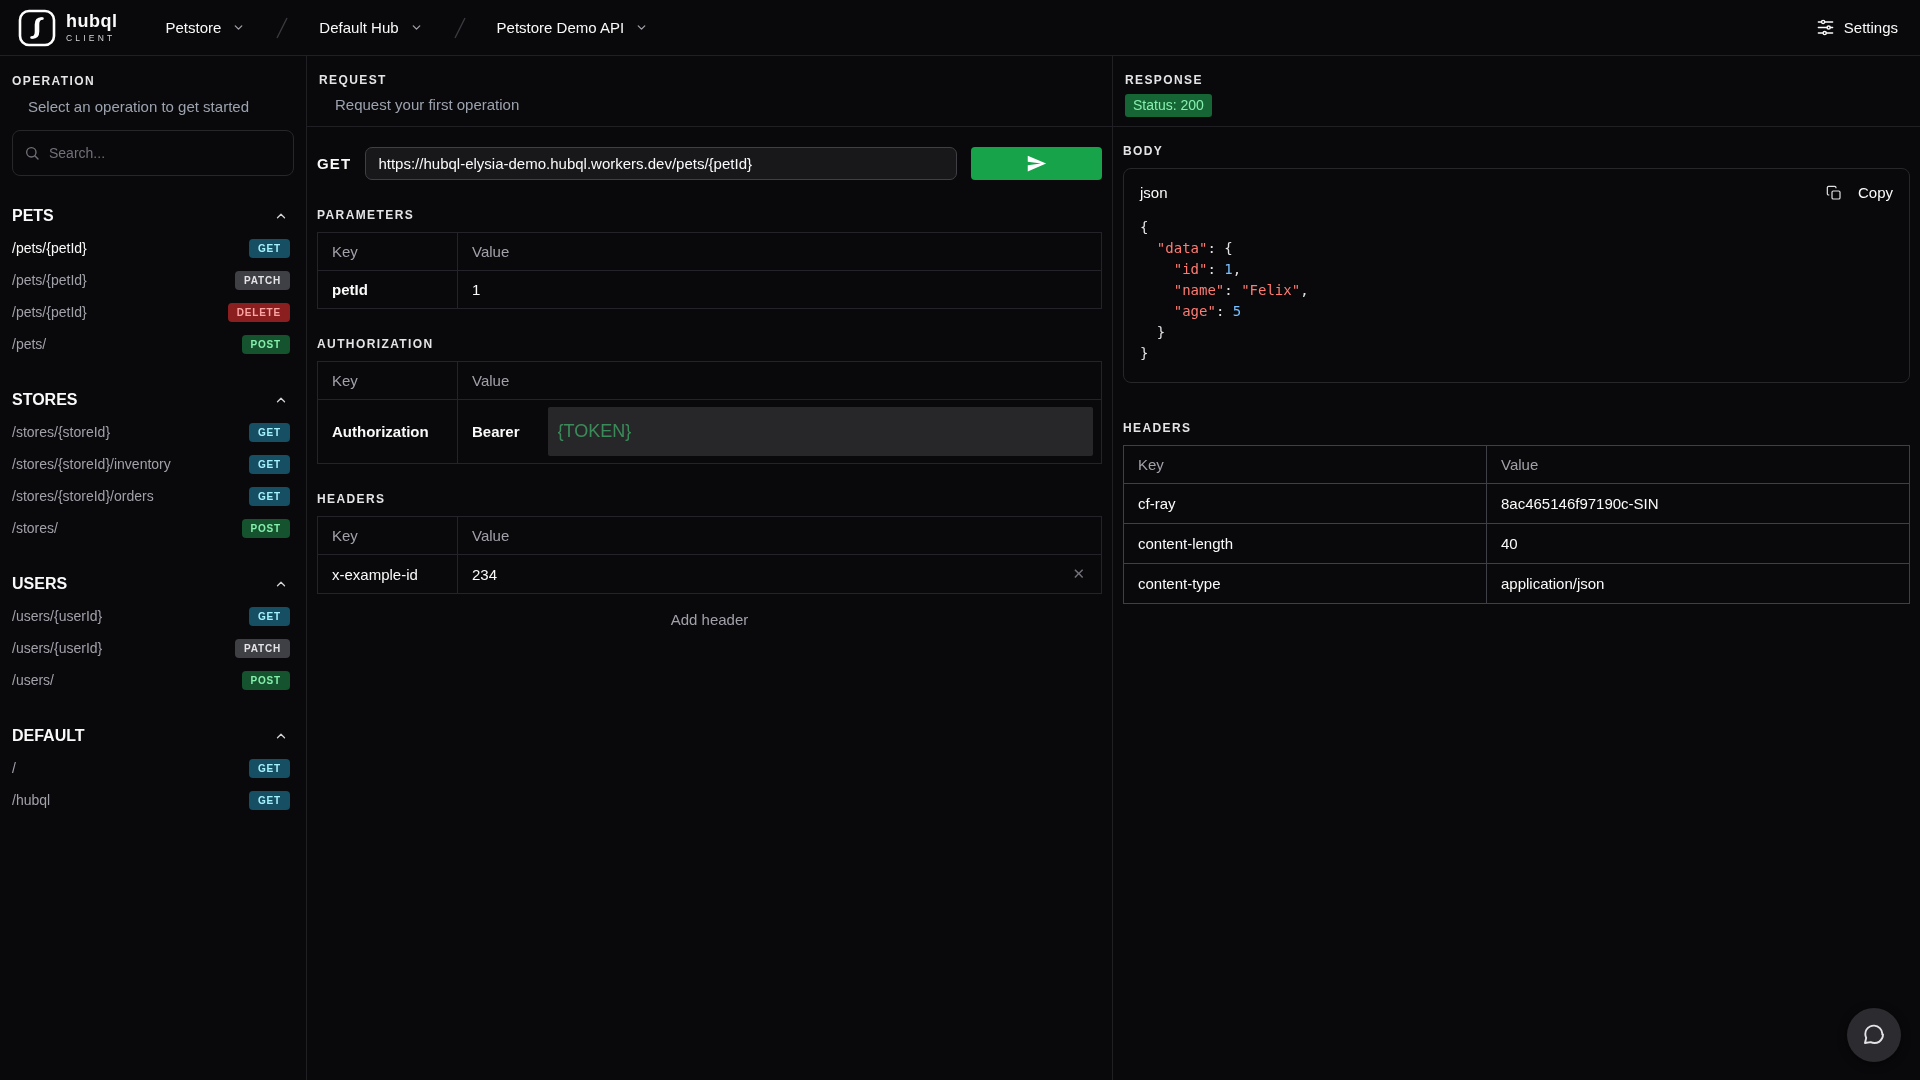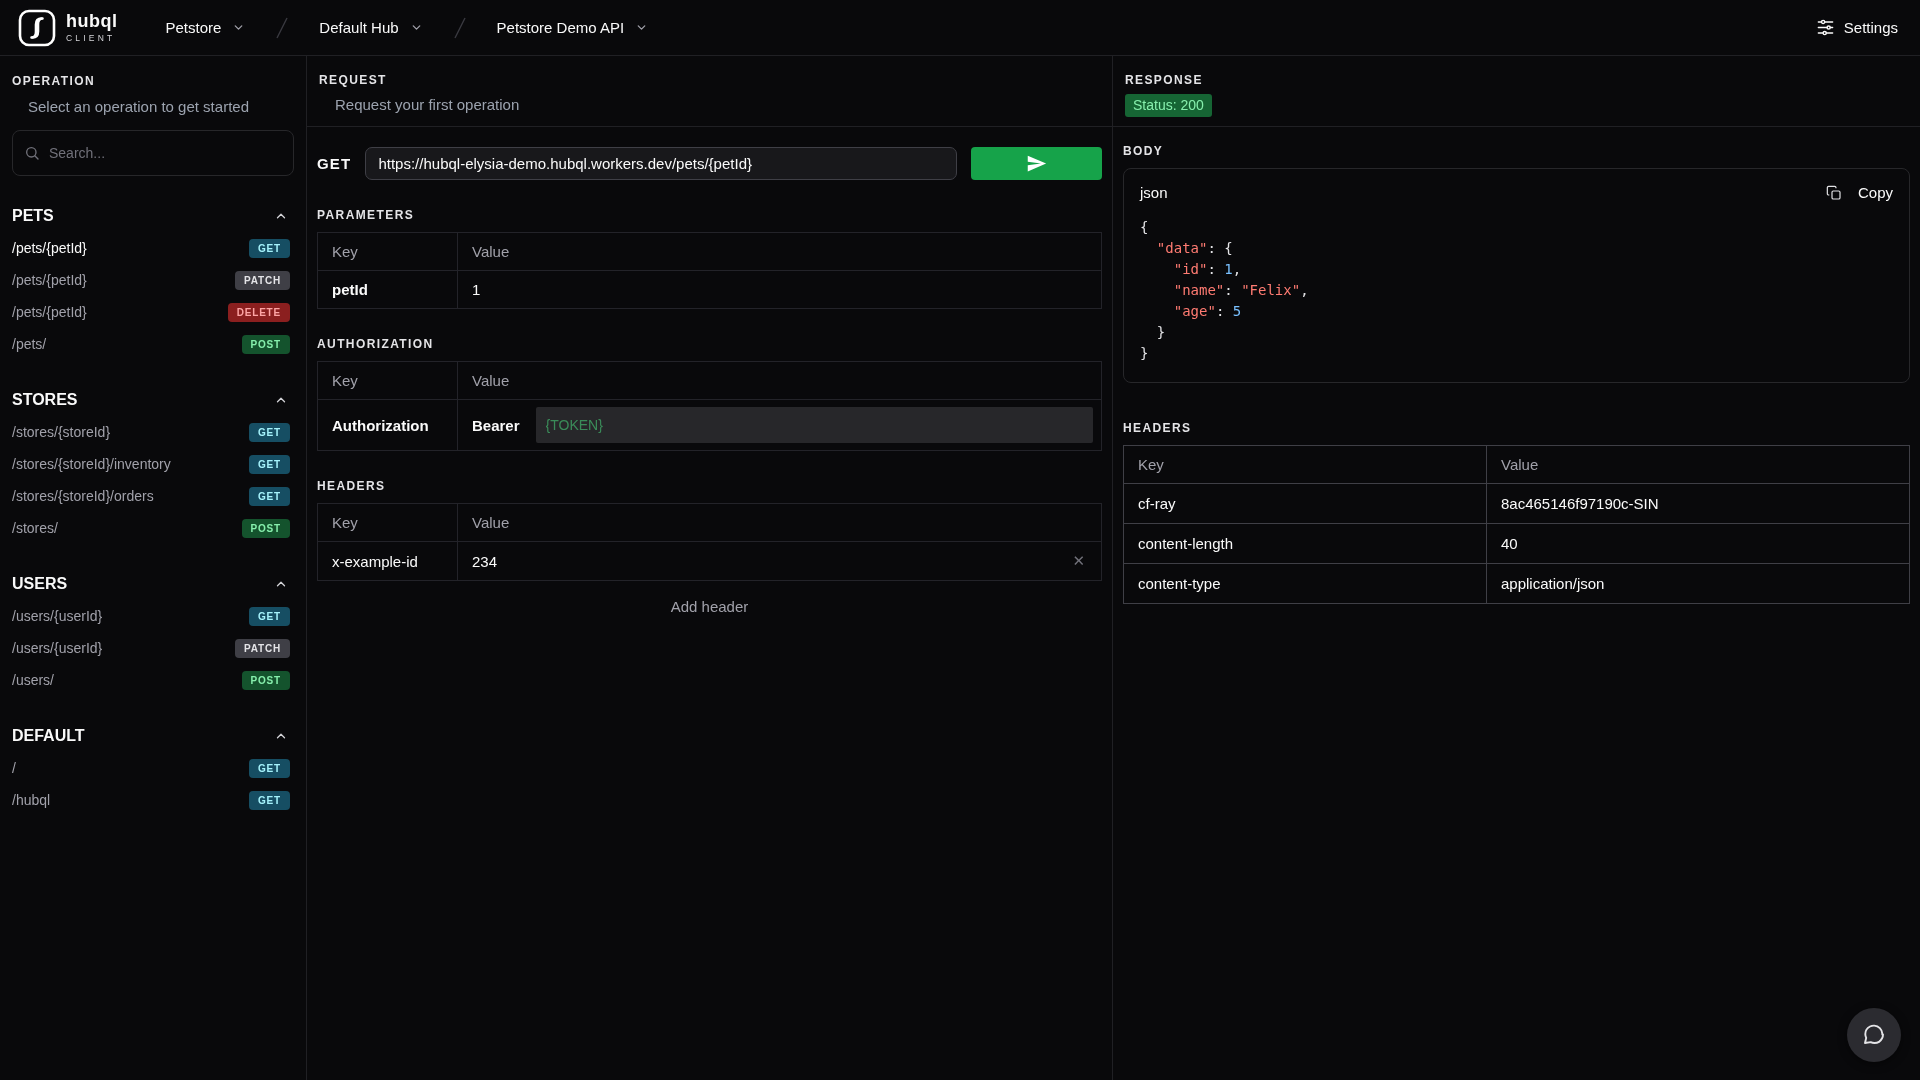--- a/index.html
+++ b/index.html
@@ -66,24 +66,24 @@
               display:flex; align-items:center; justify-content:center; cursor:pointer; }
   .req-content .section-label { margin:28px 0 10px; }
 
   table.kv { width:100%; border-collapse:collapse; border:1px solid #232329; }
   table.kv th, table.kv td { border:1px solid #232329; text-align:left; }
   table.kv th { color:#a1a1aa; font-weight:400; font-size:15px; padding:10px 14px; }
   table.kv td { font-size:15px; padding:10px 14px; }
   table.kv td.key { font-weight:600; }
   .keycol { width:140px; }
   .auth-cell { padding:7px 8px 7px 14px !important; }
-  .auth-val { display:flex; align-items:center; gap:16px; }
+  .auth-val { display:flex; align-items:center; gap:28px; }
   .bearer { font-weight:600; }
-  .token-input { flex:1; height:36px; background:#27272a; border:none; border-radius:2px;
-                 padding:0 10px; color:#e4e4e7; font-size:14px; font-family:inherit; outline:none; }
+  .token-input { flex:1; height:49px; background:#27272a; border:none; border-radius:2px;
+                 padding:0 10px; color:#e4e4e7; font-size:18px; font-family:inherit; outline:none; }
   .token-input::placeholder { color:rgba(74,222,128,.55); }
   .hval { display:flex; align-items:center; }
   .x-icon { margin-left:auto; color:#71717a; font-size:15px; cursor:pointer; padding:0 2px; }
   .add-header { margin-top:17px; text-align:center; color:#a1a1aa; font-size:15px; cursor:pointer; }
 
   
   .resp-content { padding:17px 10px; }
   .resp-content .section-label { margin:0 0 10px; }
   .resp-content .section-label.second { margin-top:38px; }
   .code-block { border:1px solid #27272a; border-radius:8px; background:#09090b; }

